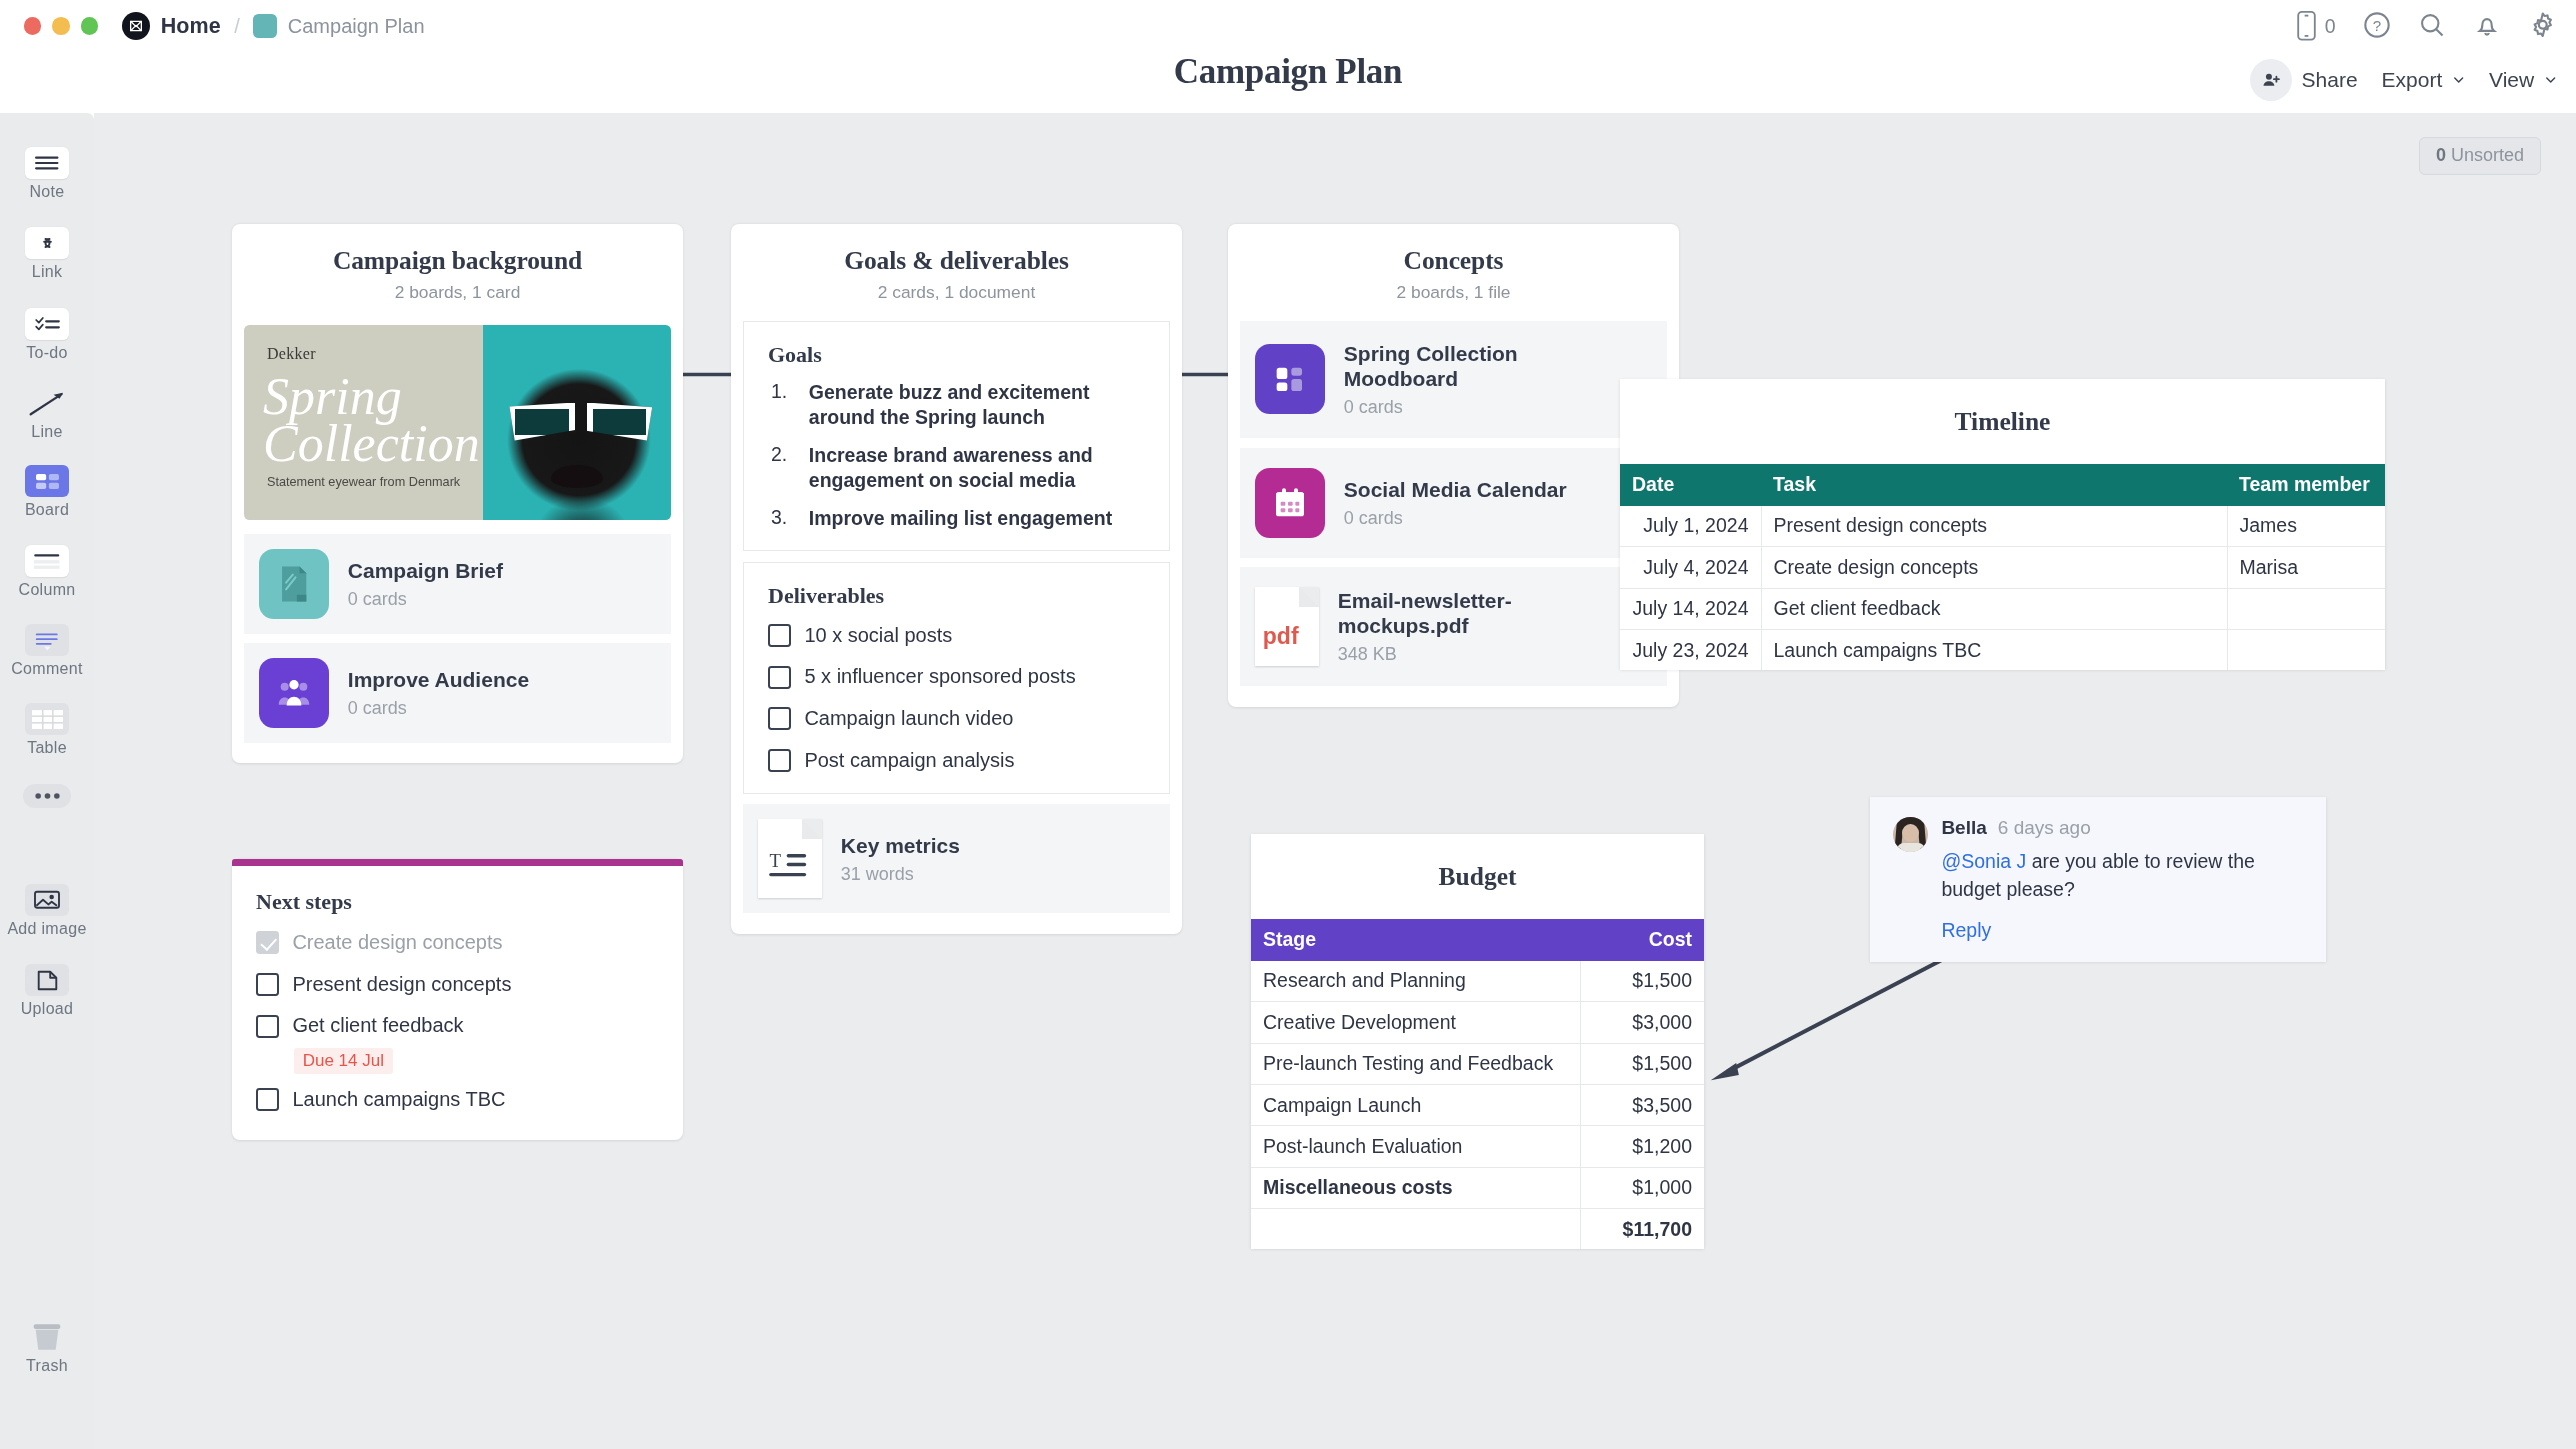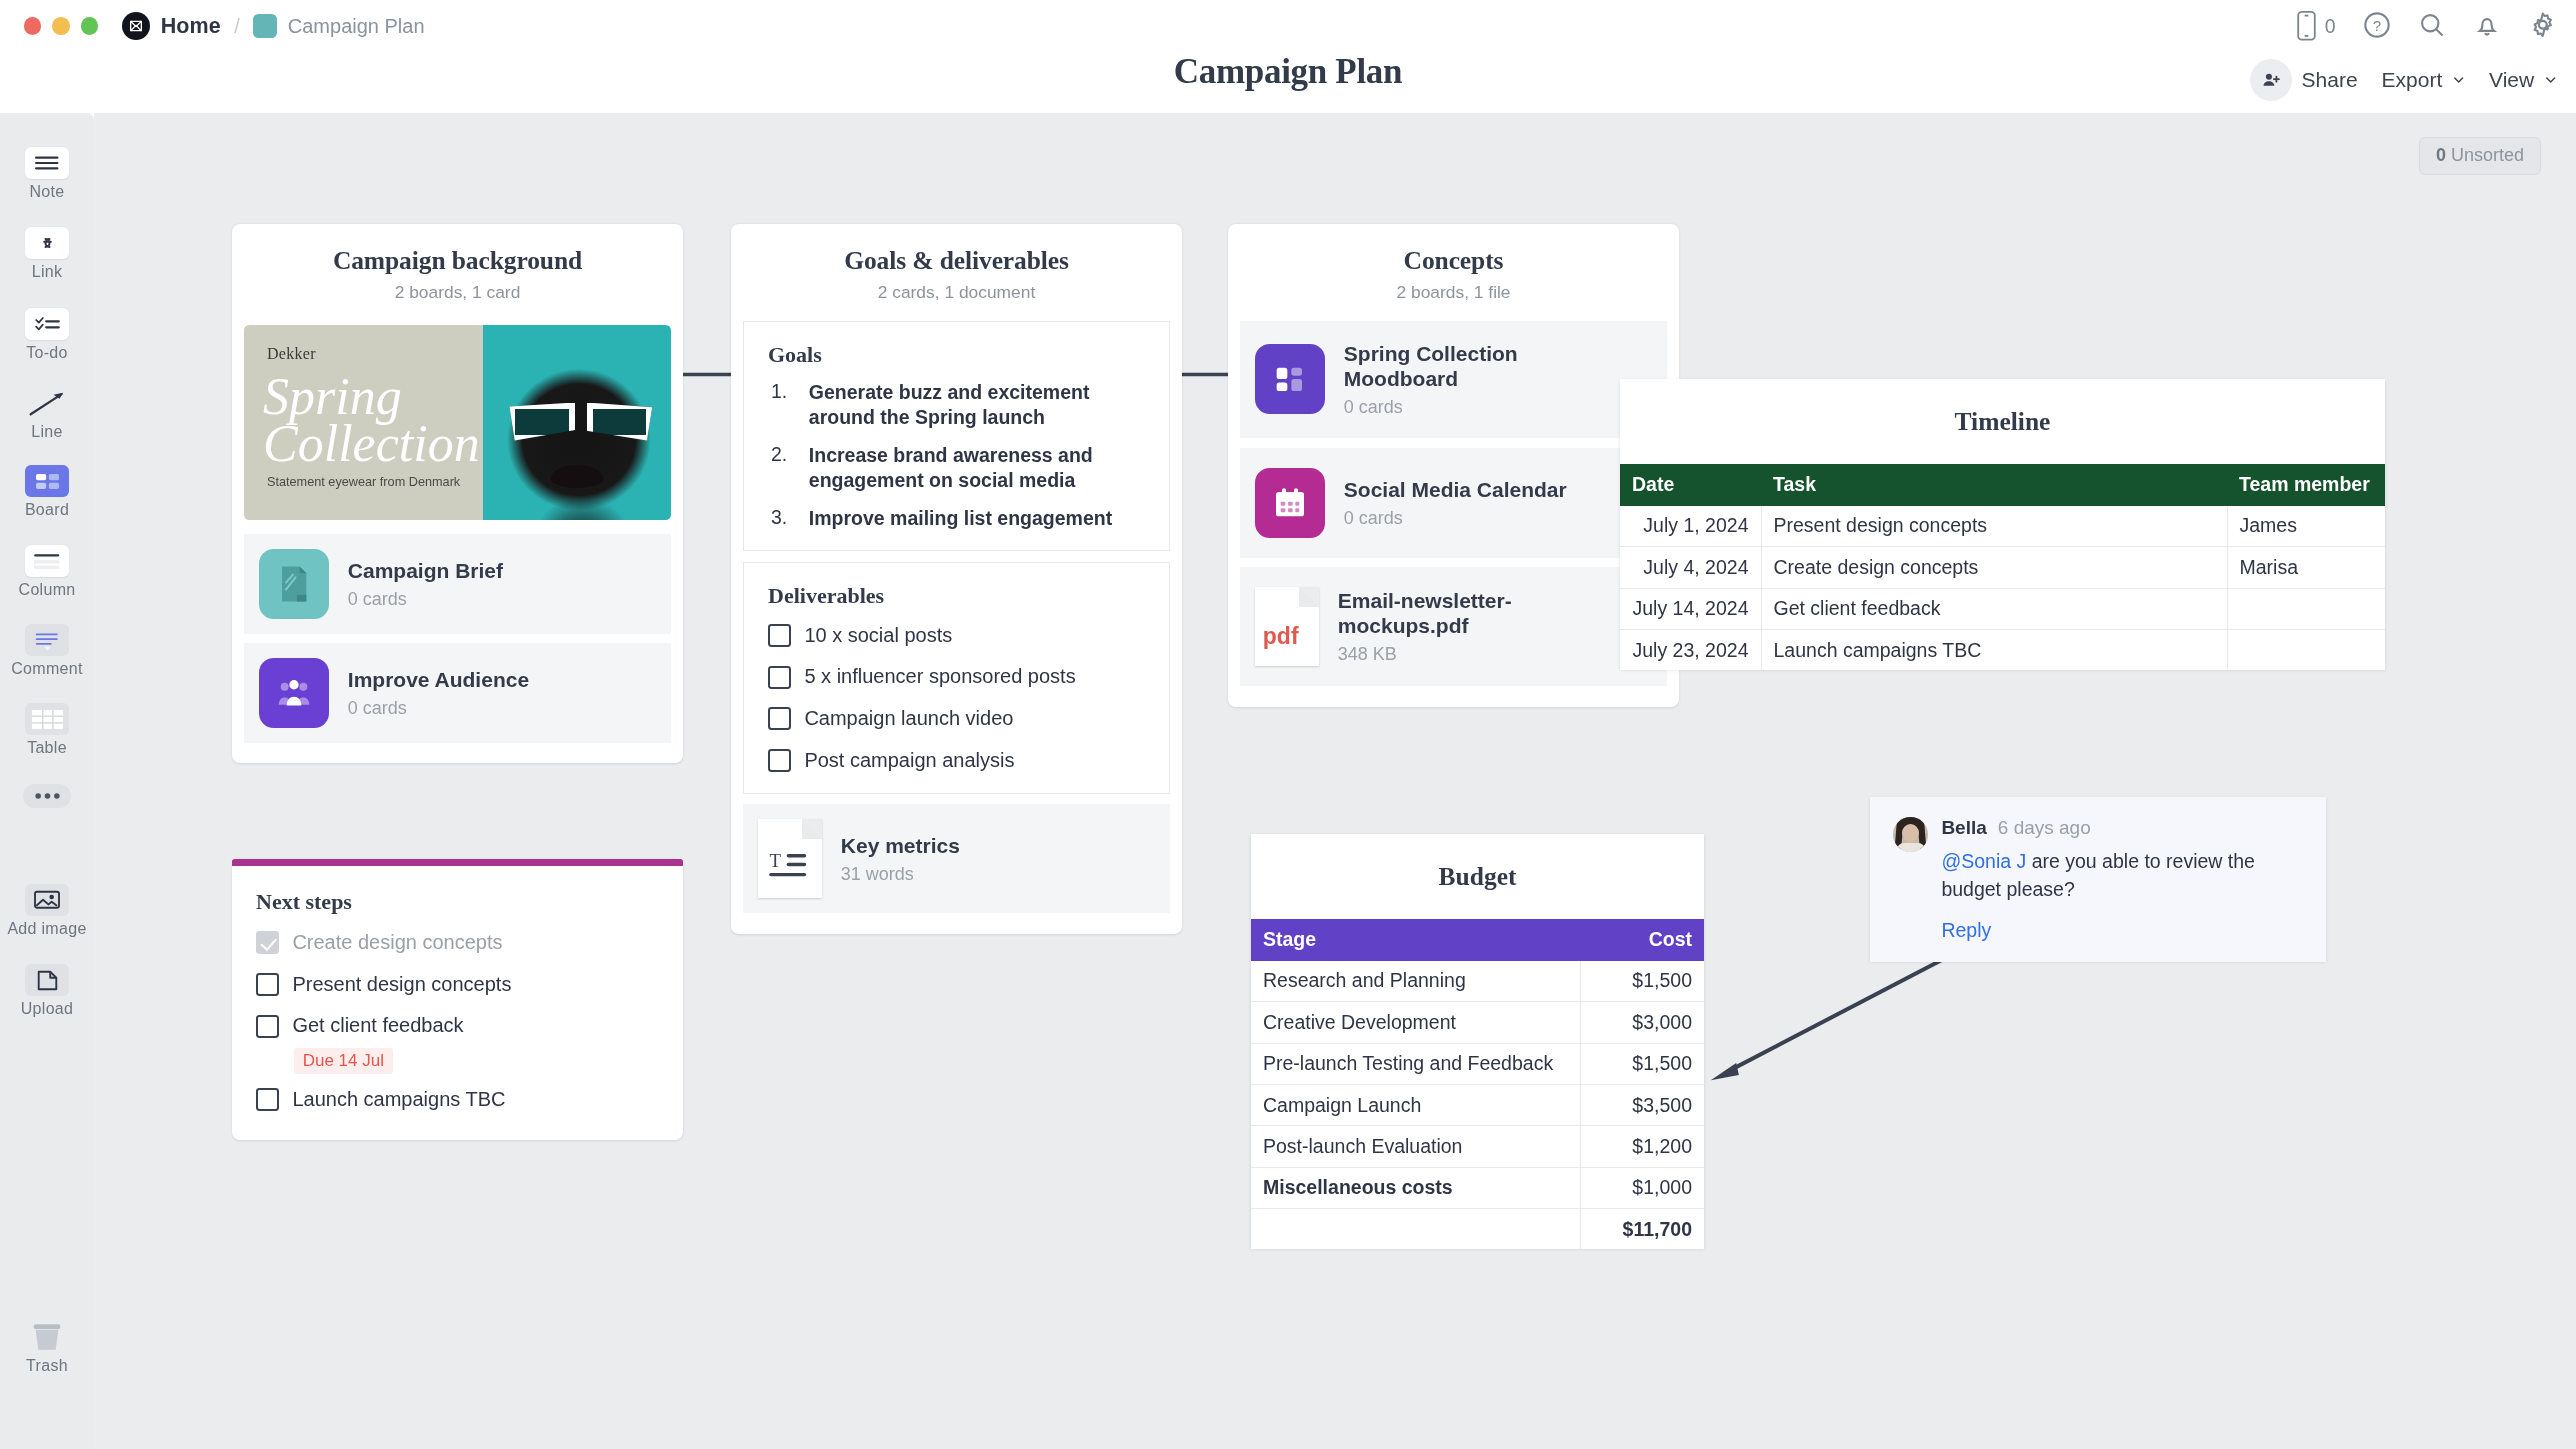--- a/index.html
+++ b/index.html
@@ -183,21 +183,21 @@
   
   .tbl-card { position: absolute; background: #fff; box-shadow: 0 0.7px 3.4px rgba(0,0,0,.12); }
   .tbl-title { text-align: center; font-family:"Liberation Serif", serif; font-weight: bold;
                font-size: 25.5px; color: #333a4a; padding: 28px 0 27px; }
   table { border-collapse: collapse; width: 100%; }
   th { font-size: 19.5px; font-weight: bold; color: #fff; text-align: left;
        padding: 9.4px 12px; }
   td { font-size: 19.5px; color: #2f3545; padding: 8.7px 12px;
        border-bottom: 0.7px solid #e6e8ea; border-right: 0.7px solid #e6e8ea; }
   td:last-child { border-right: none; }
-  .t-timeline th { background: #14532d; }
+  .t-timeline th { background: #0f766e; }
   .t-timeline td.date { text-align: right; white-space: nowrap; }
   .t-budget th { background: #6142c7; }
   .t-budget th.right, .t-budget td.right { text-align: right; }
   .t-budget td.bold { font-weight: bold; }
 
   
   .launch {
     position: absolute; font-family:"Liberation Serif", serif; font-weight: bold;
     font-size: 30px; color: #333a4a; white-space: nowrap;
   }

